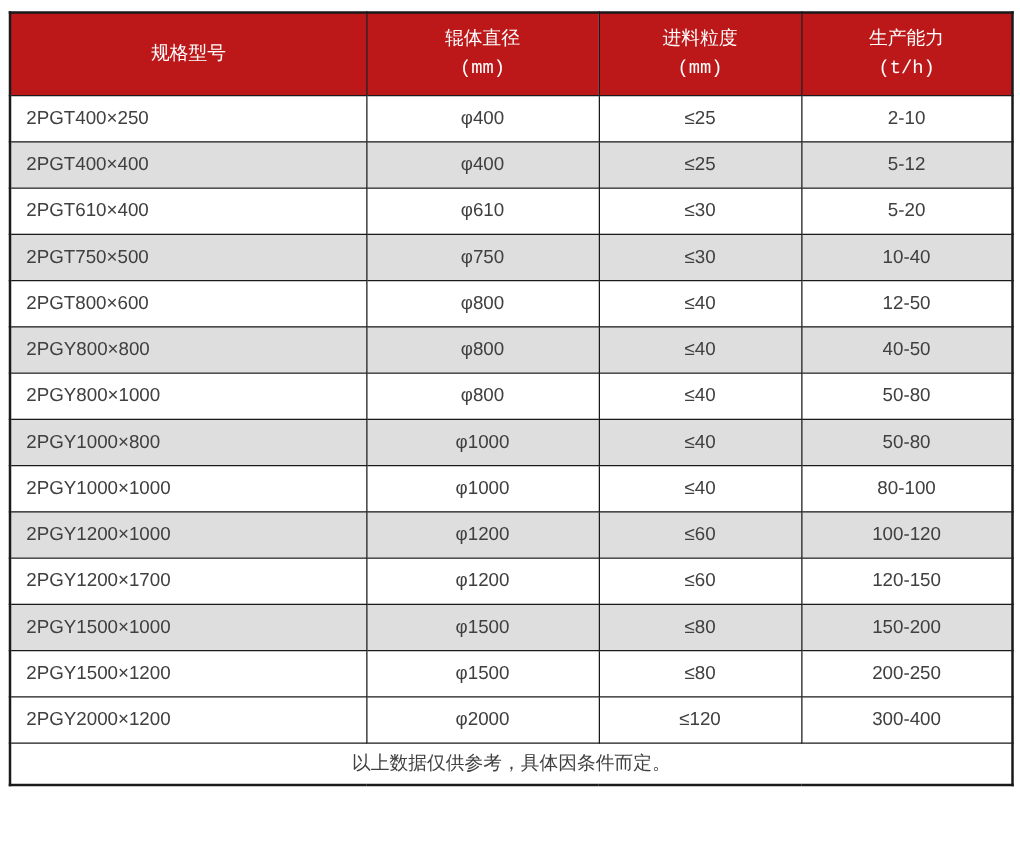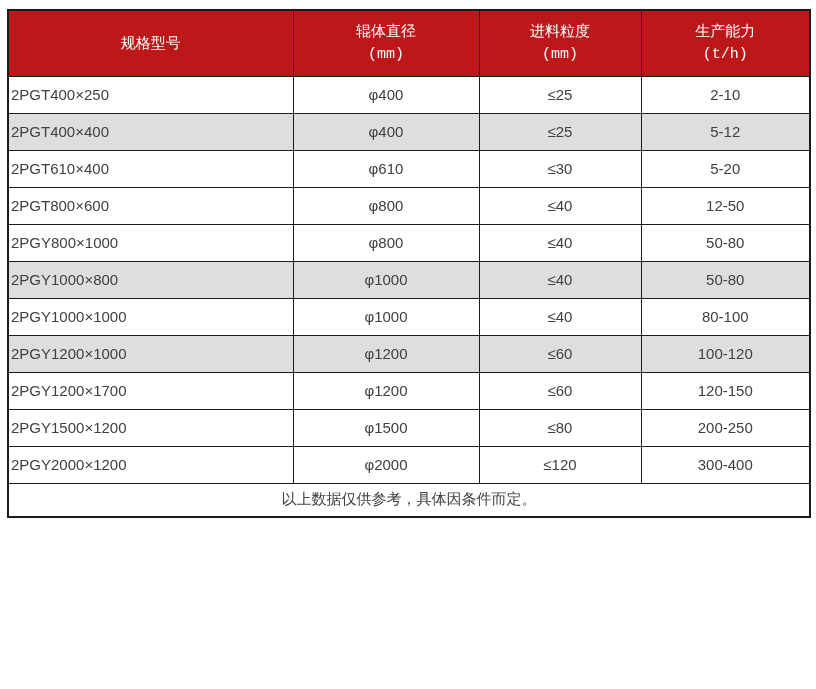--- a/index.html
+++ b/index.html
@@ -52,21 +52,21 @@
     height: 37px;
     background: var(--row-bg);
     vertical-align: middle;
   }
   table.spec-table tbody tr.alt td {
     background: var(--row-alt-bg);
     margin-left: 38px;
   }
   table.spec-table tbody td.col-model {
     text-align: left;
-    padding-left: 2px;
+    padding-left: 12px;
   }
   table.spec-table tfoot td {
     height: 34px;
     background: var(--row-bg);
     text-align: center;
     vertical-align: middle;
   }
 </style>
 </head>
 <body>
@@ -111,25 +111,37 @@
           <td>φ400</td>
           <td>≤25</td>
           <td>5-12</td>
         </tr>
         <tr>
           <td class="col-model">2PGT610×400</td>
           <td>φ610</td>
           <td>≤30</td>
           <td>5-20</td>
         </tr>
+        <tr class="alt">
+          <td class="col-model">2PGT750×500</td>
+          <td>φ750</td>
+          <td>≤30</td>
+          <td>10-40</td>
+        </tr>
         <tr>
           <td class="col-model">2PGT800×600</td>
           <td>φ800</td>
           <td>≤40</td>
           <td>12-50</td>
+        </tr>
+        <tr class="alt">
+          <td class="col-model">2PGY800×800</td>
+          <td>φ800</td>
+          <td>≤40</td>
+          <td>40-50</td>
         </tr>
         <tr>
           <td class="col-model">2PGY800×1000</td>
           <td>φ800</td>
           <td>≤40</td>
           <td>50-80</td>
         </tr>
         <tr class="alt">
           <td class="col-model">2PGY1000×800</td>
           <td>φ1000</td>
@@ -147,20 +159,26 @@
           <td>φ1200</td>
           <td>≤60</td>
           <td>100-120</td>
         </tr>
         <tr>
           <td class="col-model">2PGY1200×1700</td>
           <td>φ1200</td>
           <td>≤60</td>
           <td>120-150</td>
         </tr>
+        <tr class="alt">
+          <td class="col-model">2PGY1500×1000</td>
+          <td>φ1500</td>
+          <td>≤80</td>
+          <td>150-200</td>
+        </tr>
         <tr>
           <td class="col-model">2PGY1500×1200</td>
           <td>φ1500</td>
           <td>≤80</td>
           <td>200-250</td>
         </tr>
         <tr>
           <td class="col-model">2PGY2000×1200</td>
           <td>φ2000</td>
           <td>≤120</td>

